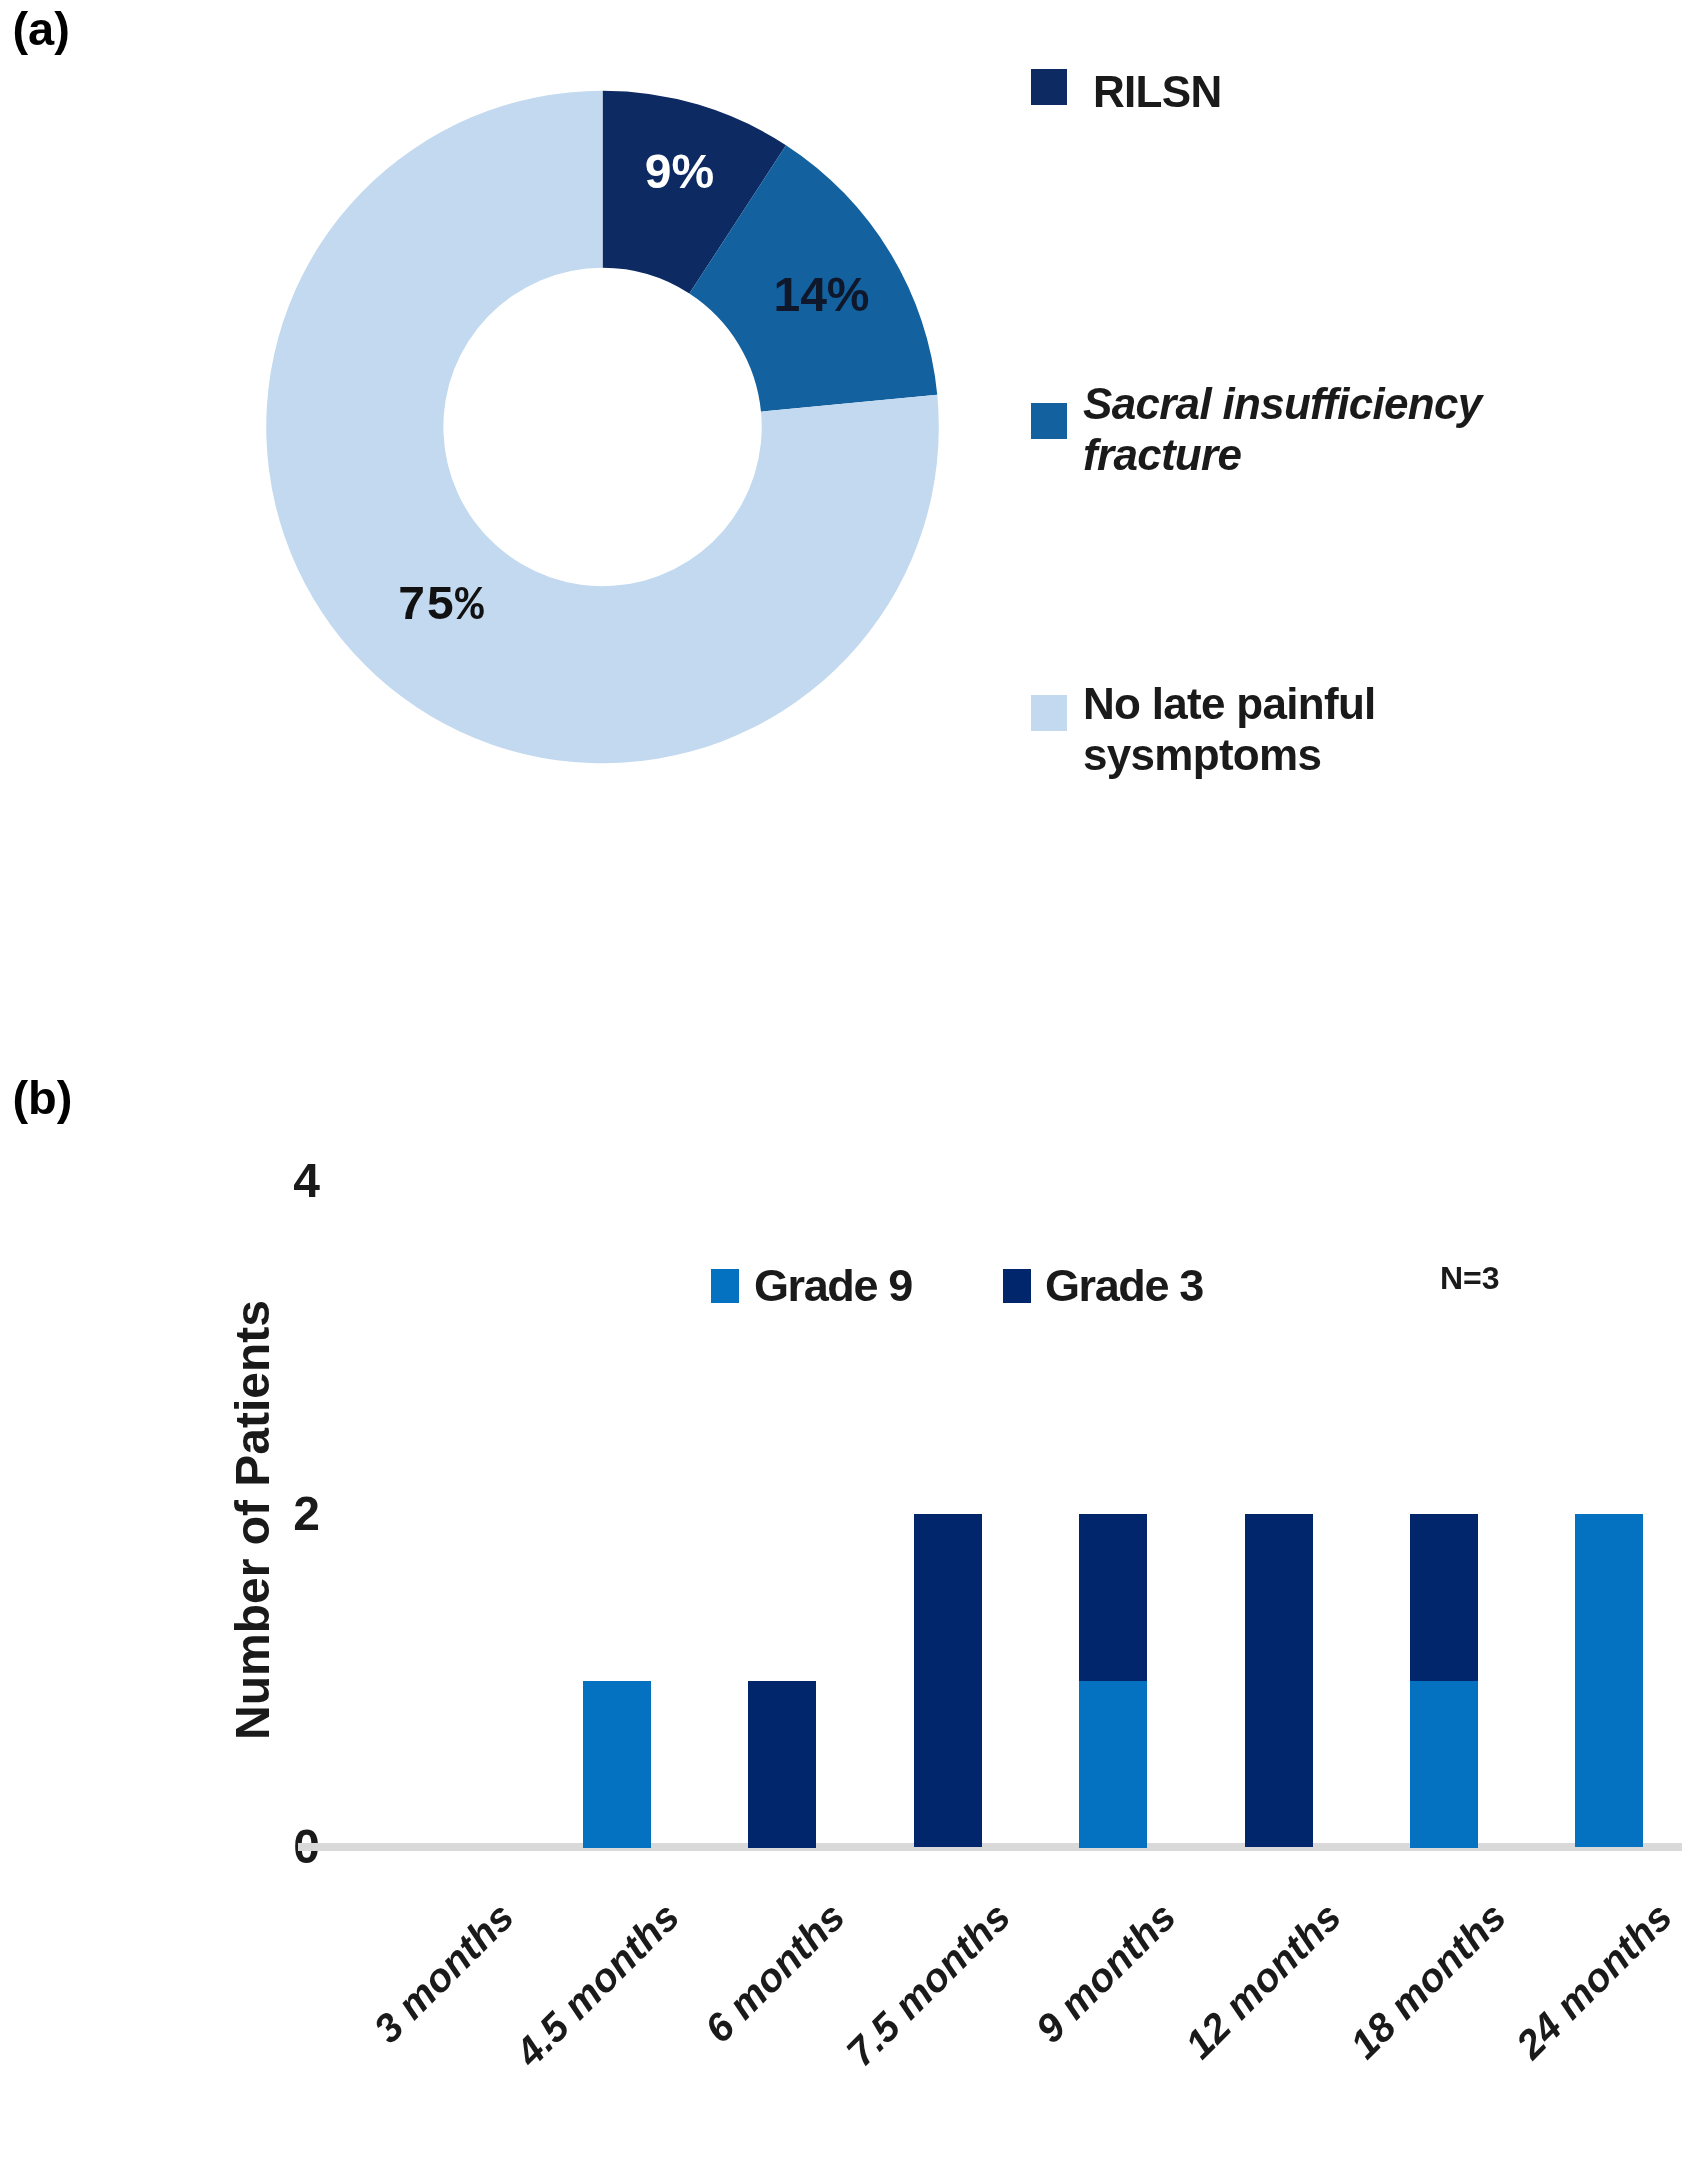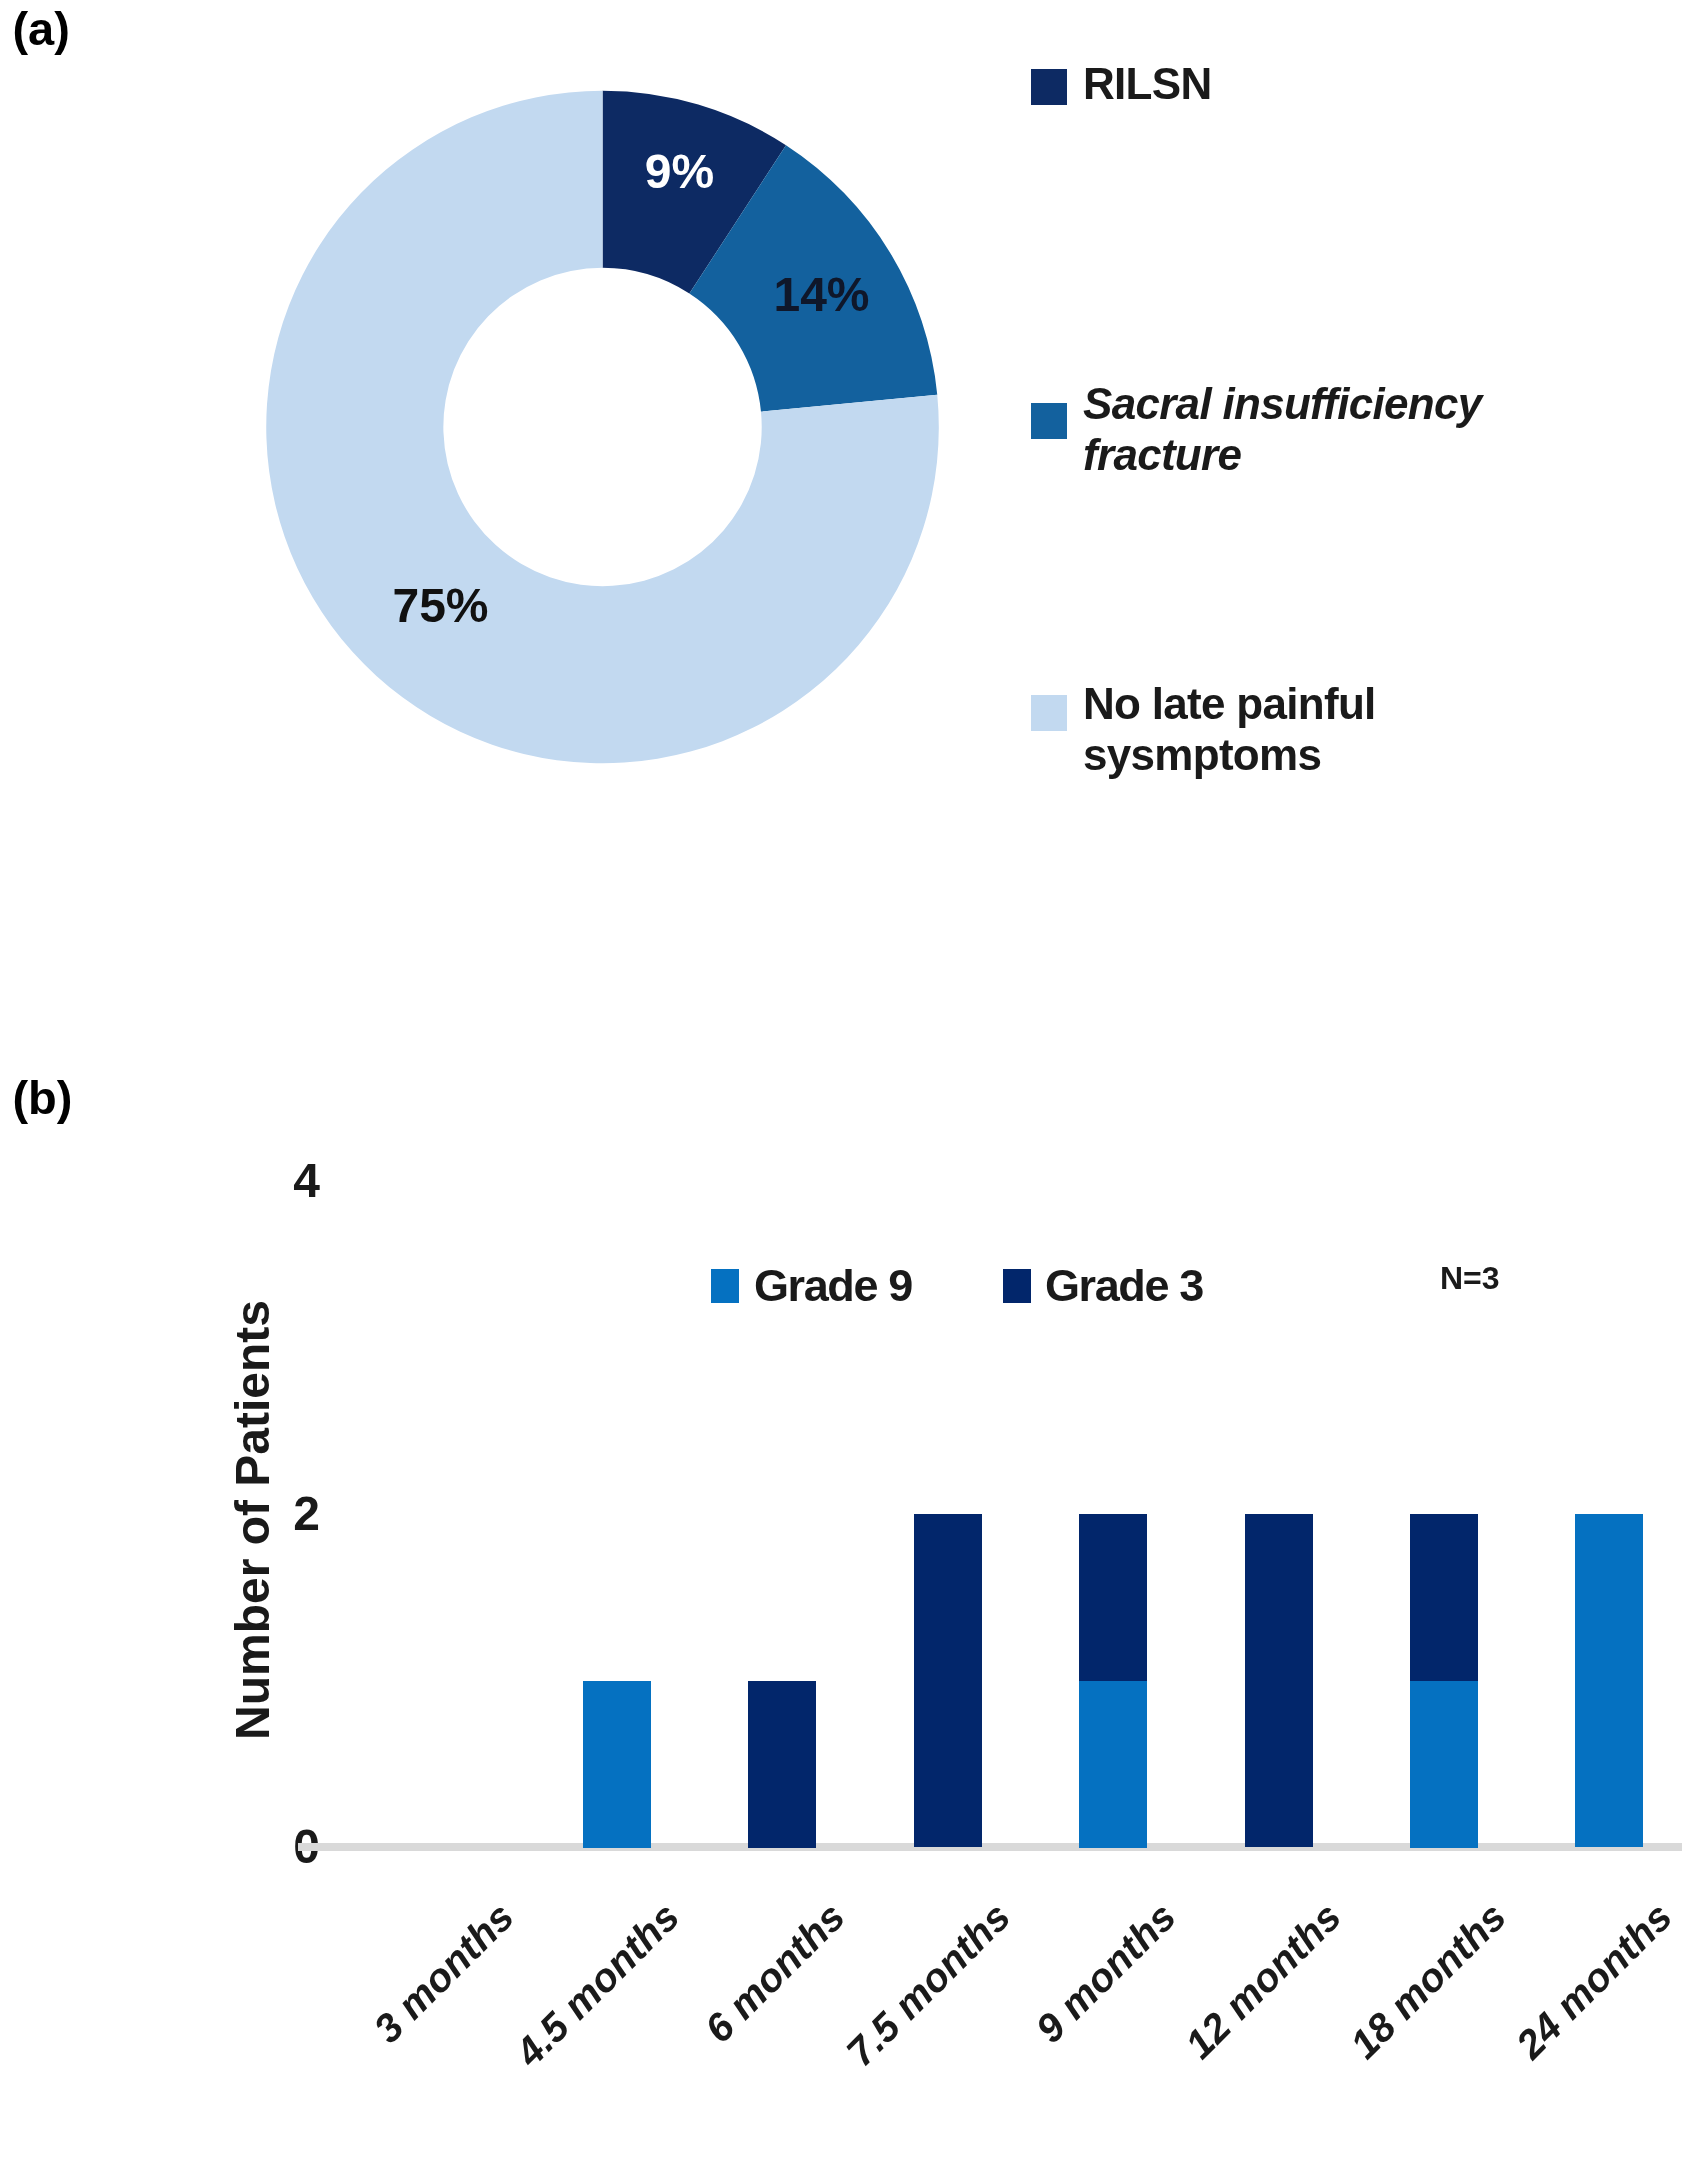--- a/index.html
+++ b/index.html
@@ -82,25 +82,25 @@
   <div class="panel-label" id="label-a">(a)</div>
 
   <svg id="donut" width="696" height="696" viewBox="0 0 1010 1010">
       <path d="M 500.0 17.0 A 488 488 0 0 1 766.2 96.0 L 626.0 311.4 A 231 231 0 0 0 500.0 274.0 Z" fill="#0D2A63"></path>
       <path d="M 766.2 96.0 A 488 488 0 0 1 985.7 458.1 L 729.9 482.8 A 231 231 0 0 0 626.0 311.4 Z" fill="#13619E"></path>
       <path d="M 985.7 458.1 A 488 488 0 1 1 500.0 17.0 L 500.0 274.0 A 231 231 0 1 0 729.9 482.8 Z" fill="#C2D9F0"></path>
     </svg>
   <div id="donut-labels">
       <div class="donut-label" style="left: 679px; top: 172px; color: rgb(255, 255, 255);">9%</div>
       <div class="donut-label" style="left: 821px; top: 295px; color: #0f172a;">14%</div>
-      <div class="donut-label" style="left: 440px; top: 606px; color: rgb(17, 17, 17);">75%</div>
+      <div class="donut-label" style="left: 440px; top: 606px; color: rgb(17, 17, 17); font-family: Liberation Mono, monospace;">75%</div>
     </div>
   <div id="legend-a">
       <div class="legend-a-swatch" style="top: 69px; background: rgb(13, 42, 99);"></div>
-      <div class="legend-a-text" style="top: 58px;">RILSN</div>
+      <div class="legend-a-text" style="top: 66px; margin-left: 10px;">RILSN</div>
       <div class="legend-a-swatch" style="top: 403px; background: rgb(19, 97, 158);"></div>
       <div class="legend-a-text" style="top: 378px; font-style: italic;">Sacral insufficiency fracture</div>
       <div class="legend-a-swatch" style="top: 695px; background: rgb(194, 217, 240);"></div>
       <div class="legend-a-text" style="top: 678px;">No late painful sysmptoms</div>
     </div>
 
   <div class="panel-label" id="label-b">(b)</div>
   <div id="bar-annotation">N=3</div>
   <div id="legend-b">
       <div class="legend-b-swatch" style="left: 711px; background: rgb(5, 113, 193);"></div>

